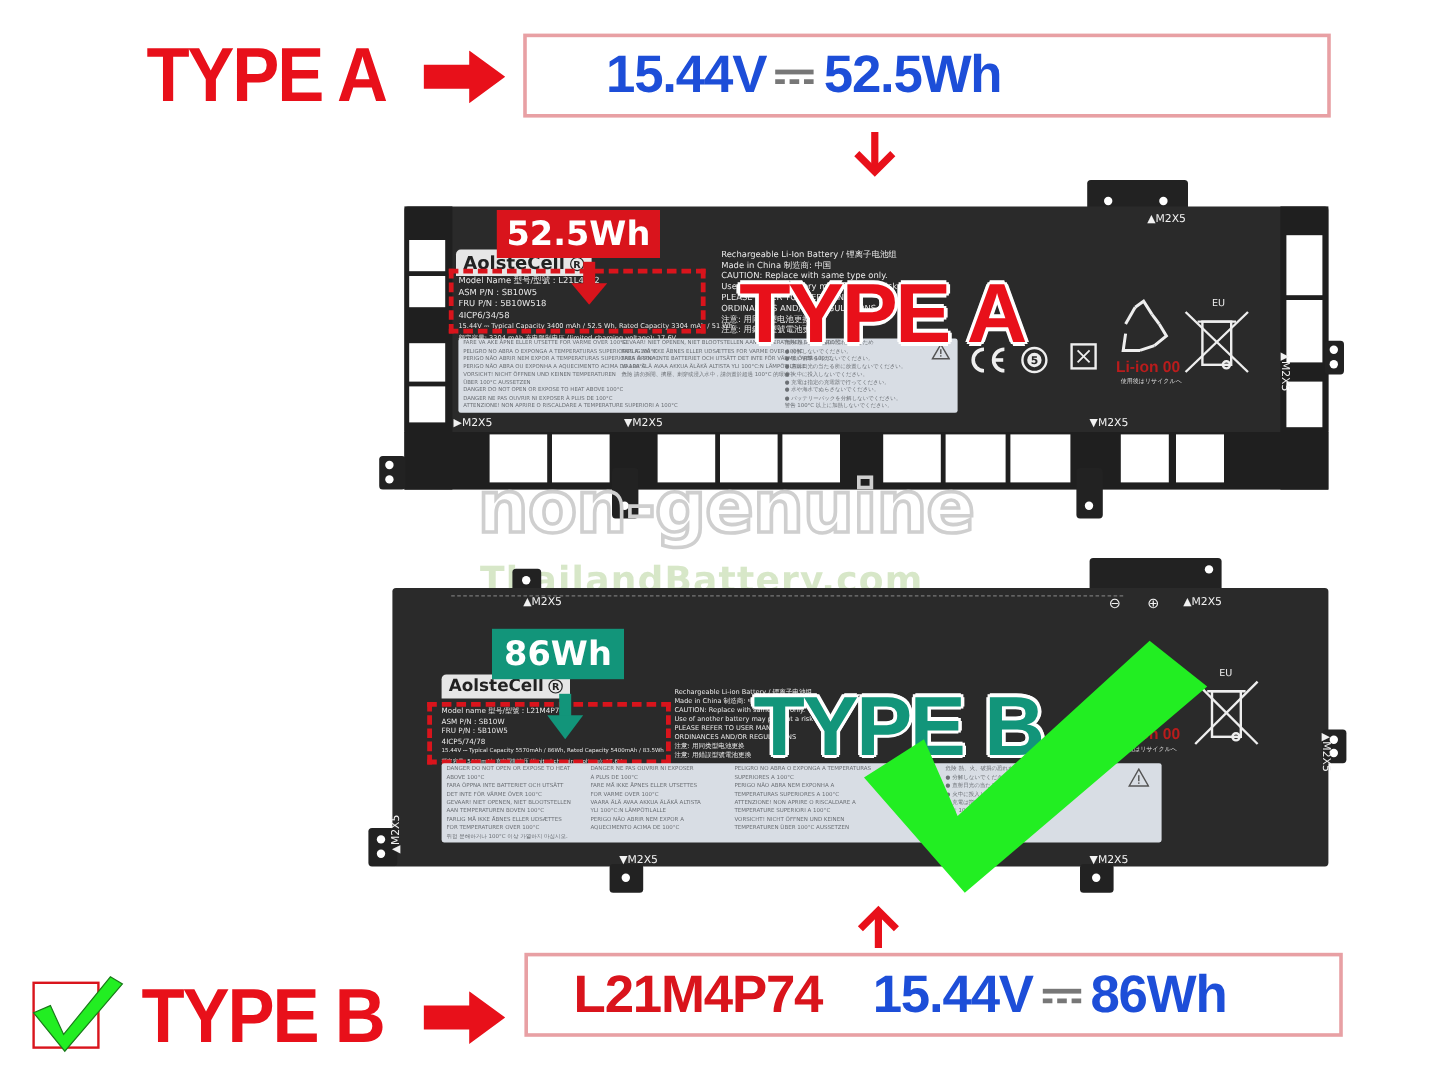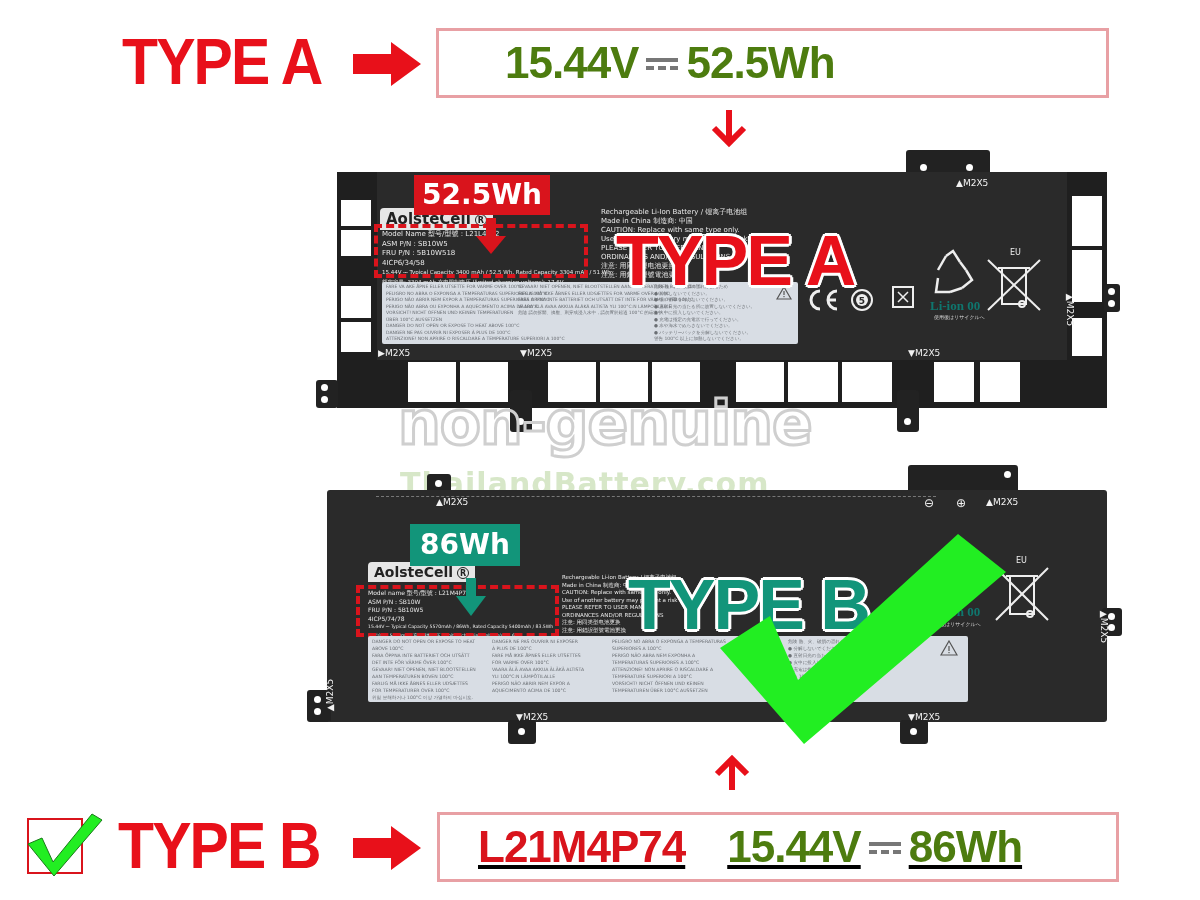--- a/index.html
+++ b/index.html
@@ -6,21 +6,21 @@
   html, body { width:1200px; height:900px; background:#ffffff; overflow:hidden; }
   body { position:relative; font-family:"DejaVu Sans", sans-serif; }
 
   .abs { position:absolute; }
 
   
   .type-label { position:absolute; font-family:"Liberation Sans", sans-serif; font-weight:bold; color:#e8101a; font-size:64px; letter-spacing:-2px; line-height:1; transform:scaleX(0.92); transform-origin:left center; }
   .big-arrow { position:absolute; }
   .spec-box { position:absolute; border:3px solid #e8a0a4; background:#fff; display:flex; align-items:center; }
   .spec-model { font-family:"Liberation Sans", sans-serif; font-weight:bold; color:#d9141c; font-size:44px; letter-spacing:-1px; }
-  .spec-volt, .spec-wh { font-family:"Liberation Sans", sans-serif; font-weight:bold; color:#4d7c0f; font-size:44px; letter-spacing:-1px; }
+  .spec-volt, .spec-wh { font-family:"Liberation Sans", sans-serif; font-weight:bold; color:#1d4ed8; font-size:44px; letter-spacing:-1px; }
   .dc-sym { display:inline-block; width:36px; height:20px; position:relative; margin:0 6px; }
   .dc-sym::before { content:""; position:absolute; left:2px; right:2px; top:5px; height:4px; background:#777; }
   .dc-sym::after { content:""; position:absolute; left:2px; right:2px; top:13px; height:0; border-top:4px dashed #777; }
 
   
   .battery { position:absolute; background:#2a2a2a; border-radius:3px; }
   .frame { position:absolute; background:#1f1f1f; }
   .cell-window { position:absolute; background:#ffffff; }
   .tab { position:absolute; background:#222; border-radius:3px; }
   .tab .hole { position:absolute; width:7px; height:7px; background:#fff; border-radius:50%; }
@@ -34,21 +34,21 @@
   .right-lines { position:absolute; color:#e8e8e8; font-size:7px; line-height:9px; white-space:nowrap; }
   .screw { position:absolute; color:#f2f2f2; font-size:9px; font-family:"DejaVu Sans", sans-serif; white-space:nowrap; }
 
   .wh-tag { position:absolute; color:#fff; font-family:"DejaVu Sans", sans-serif; font-weight:bold; text-align:center; }
   .wh-arrow { position:absolute; }
 
   .overlay-type { position:absolute; font-family:"Liberation Sans", sans-serif; font-weight:bold; font-size:70px; letter-spacing:-2px; line-height:1;
     -webkit-text-stroke:0; paint-order:stroke fill; }
   .overlay-a { color:#e8101a; text-shadow: 3px 0 #fff, -3px 0 #fff, 0 3px #fff, 0 -3px #fff, 2px 2px #fff, -2px -2px #fff, 2px -2px #fff, -2px 2px #fff; }
   .overlay-b { color:#12957a; text-shadow: 3px 0 #fff, -3px 0 #fff, 0 3px #fff, 0 -3px #fff, 2px 2px #fff, -2px -2px #fff, 2px -2px #fff, -2px 2px #fff; }
-  .li-ion { position:absolute; color:#0f766e; font-family:Liberation Serif, serif; font-weight:bold; font-size:13px; }
+  .li-ion { position:absolute; color:#b91c1c; font-family:Liberation Sans, sans-serif; font-weight:bold; font-size:13px; }
   .li-ion-sub { position:absolute; color:#ddd; font-size:5px; }
   .eu-label { position:absolute; color:#eee; font-size:8px; }
 
   .watermark1 { position:absolute; font-family:"DejaVu Sans", sans-serif; font-weight:bold; font-size:60px; color:transparent;
     -webkit-text-stroke:3px #cfcfcf; letter-spacing:-1px; }
   .watermark2 { position:absolute; font-family:"DejaVu Sans", sans-serif; font-weight:bold; font-size:30px; color:#d7e7c8; letter-spacing:1px; }
 
   .checkbox-icon { position:absolute; border:2px solid #d9141c; background:#fff; }
 </style>
 </head>
@@ -376,19 +376,19 @@
 <svg class="abs" style="left:26px; top:810px;" width="80" height="70" viewBox="0 0 80 70">
   <polygon points="2,34 16,28 27,52 66,4 76,10 28,66" fill="#22ee22" stroke="#1a7a1a" stroke-width="1"></polygon>
 </svg>
 
 <div class="type-label" style="left:118px; top:814px;">TYPE B</div>
 
 <svg class="big-arrow" style="left:353px; top:826px;" width="68" height="44" viewBox="0 0 68 44">
   <polygon points="0,12 38,12 38,0 68,22 38,44 38,32 0,32" fill="#e8101a"></polygon>
 </svg>
 
-<div class="spec-box" style="left:437px; top:812px; width:682px; height:70px; padding-left:38px;text-decoration:underline;">
+<div class="spec-box" style="left:437px; top:794px; width:682px; height:70px; padding-left:38px;">
   <span class="spec-model">L21M4P74</span>
   <span style="display:inline-block; width:42px;"></span>
   <span class="spec-volt">15.44V</span>
   <span class="dc-sym"></span>
   <span class="spec-wh">86Wh</span>
 </div>
 
 </body></html>

